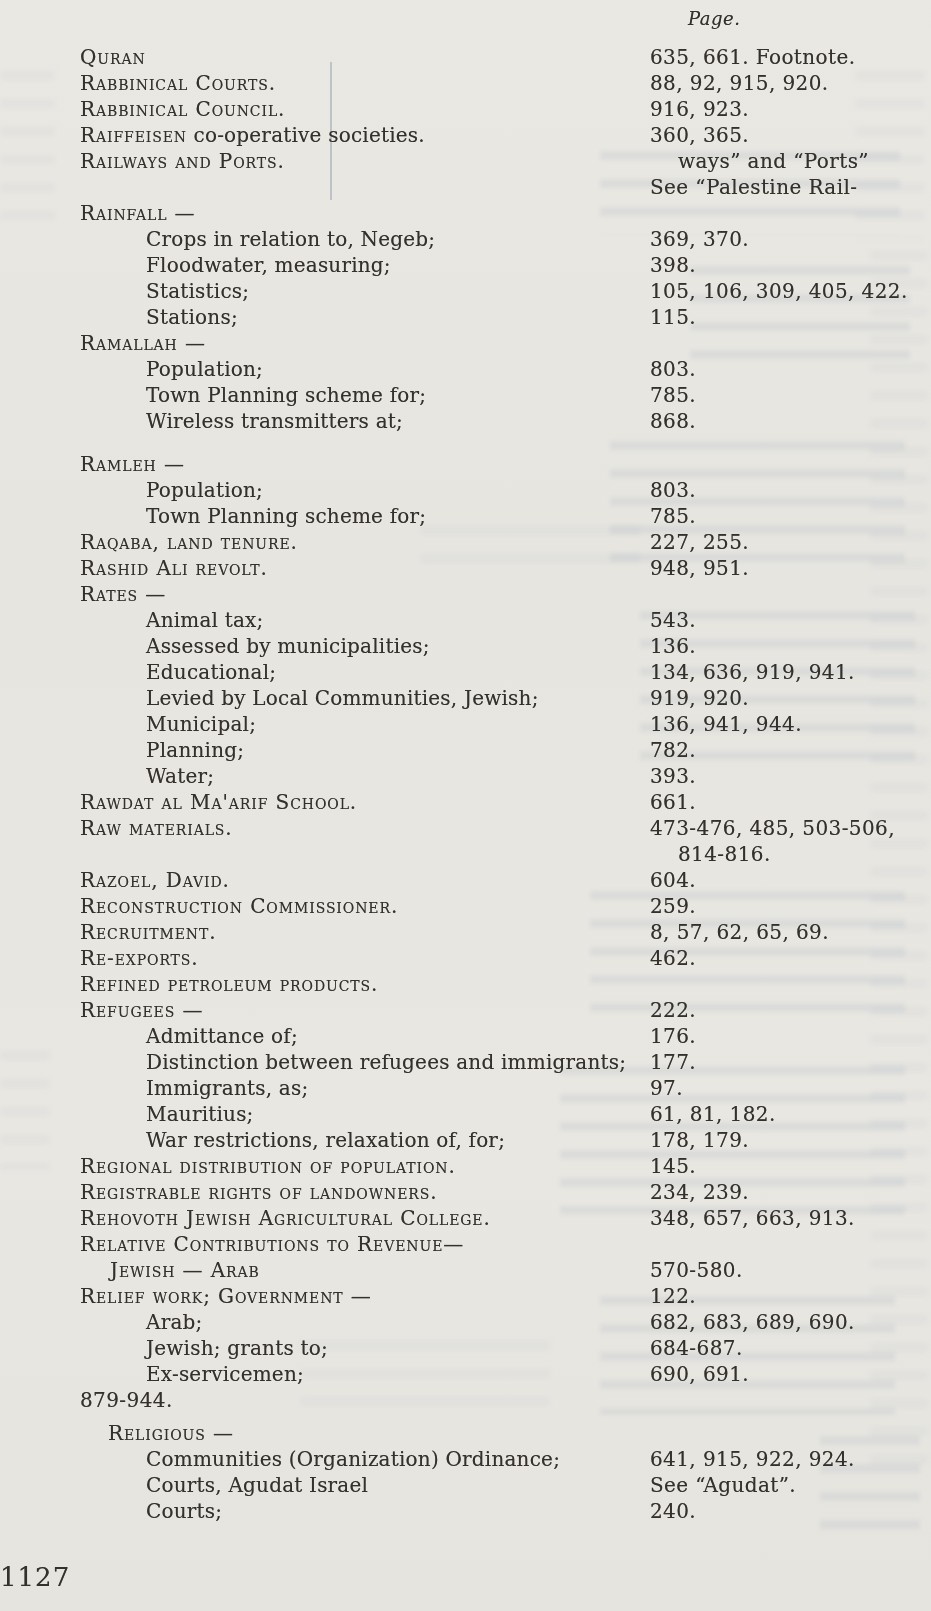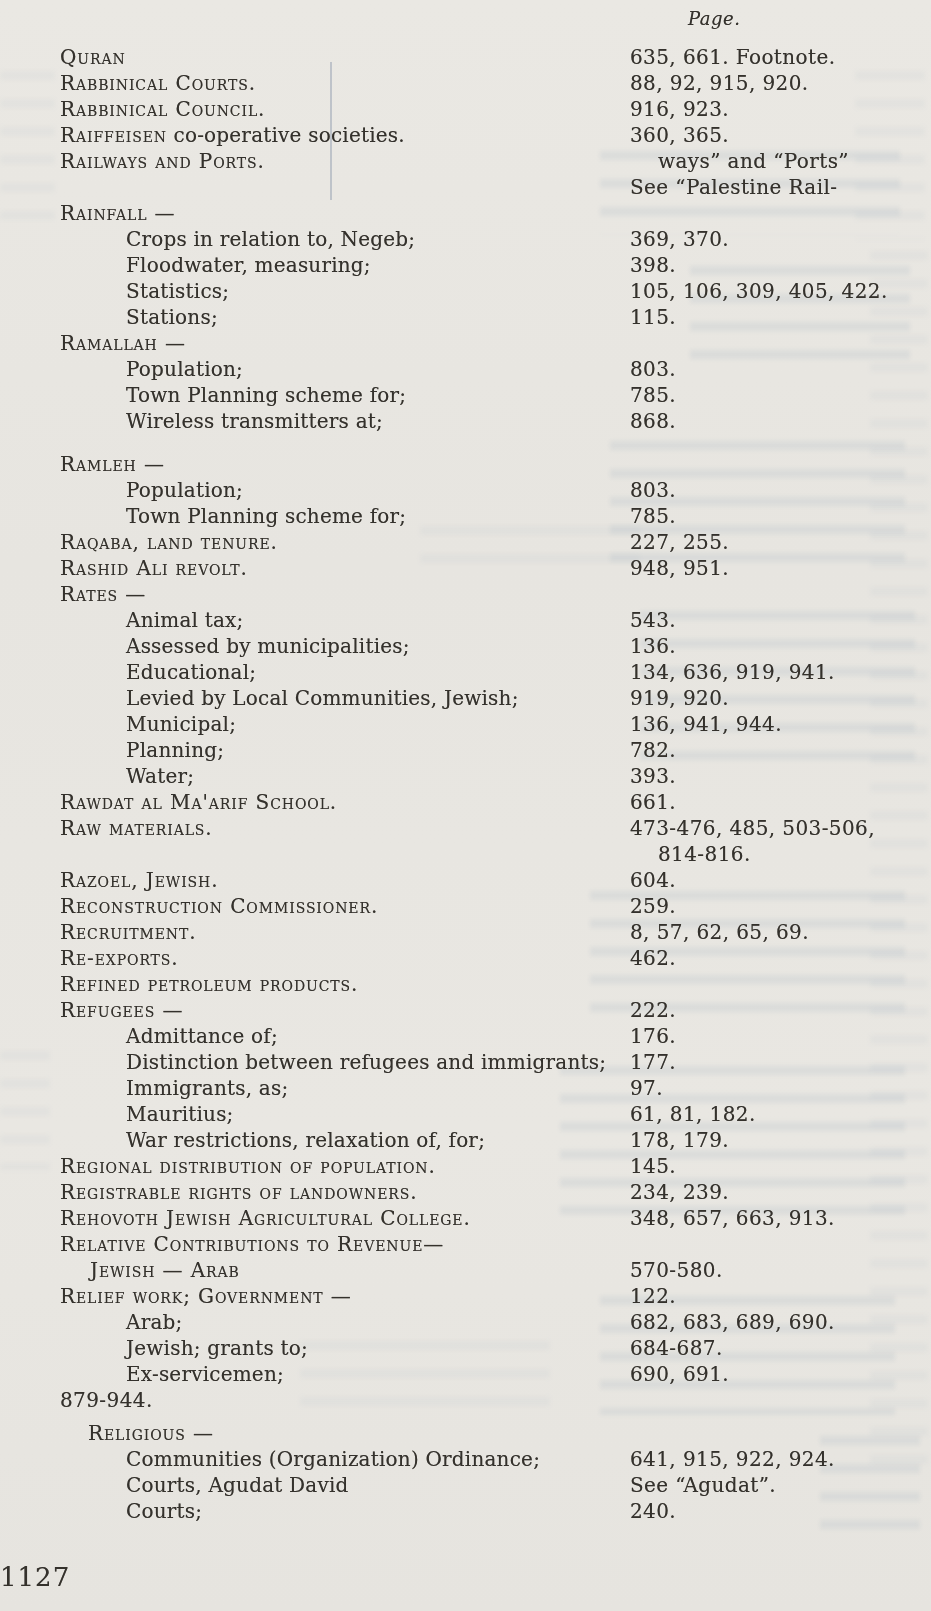--- a/index.html
+++ b/index.html
@@ -16,21 +16,21 @@
   
   .page-header {
     position: absolute; left: 688px; top: 8px;
     font-style: italic; font-size: 18px; letter-spacing: 0.5px;
     text-shadow: 0 0 0.5px rgba(52,49,44,.55);
   }
 
   
   .index {
     position: absolute; left: 0; top: 44px; width: 931px;
-    padding-left: 60px; box-sizing: border-box;
+    padding-left: 80px; box-sizing: border-box;
   }
   .row {
     display: flex; align-items: flex-start;
     font-size: 20px; line-height: 26px;
     text-shadow: 0 0 0.5px rgba(52,49,44,.5);
   }
   .entry { flex: 0 0 570px; width: 570px; box-sizing: border-box; }
   .caps  { font-variant: small-caps; letter-spacing: 0.9px; }
   .plain { letter-spacing: 0.2px; text-align: right; }
   .row.sub .entry     { padding-left: 66px; }
@@ -251,21 +251,21 @@
         </div>
   </div>
       <div class="row main">
     <div class="entry"><span class="caps">Raw materials.</span><span class="plain"></span></div>
     <div class="pages">
           <div class="page-line">473-476, 485, 503-506,</div>
           <div class="page-line cont">814-816.</div>
         </div>
   </div>
       <div class="row main">
-    <div class="entry"><span class="caps">Razoel, Jewish.</span><span class="plain"></span></div>
+    <div class="entry"><span class="caps">Razoel, David.</span><span class="plain"></span></div>
     <div class="pages">
           <div class="page-line">604.</div>
         </div>
   </div>
       <div class="row main">
     <div class="entry"><span class="caps">Reconstruction Commissioner.</span><span class="plain"></span></div>
     <div class="pages">
           <div class="page-line">259.</div>
         </div>
   </div>
@@ -381,21 +381,21 @@
     <div class="entry"><span class="caps">Religious —</span><span class="plain"></span></div>
     <div class="pages"></div>
   </div>
       <div class="row sub">
     <div class="entry"><span class="caps"></span><span class="plain">Communities (Organization) Ordinance;</span></div>
     <div class="pages">
           <div class="page-line">641, 915, 922, 924.</div>
         </div>
   </div>
       <div class="row sub">
-    <div class="entry"><span class="caps"></span><span class="plain">Courts, Agudat David</span></div>
+    <div class="entry"><span class="caps"></span><span class="plain">Courts, Agudat Israel</span></div>
     <div class="pages">
           <div class="page-line">See “Agudat”.</div>
         </div>
   </div>
       <div class="row sub">
     <div class="entry"><span class="caps"></span><span class="plain">Courts;</span></div>
     <div class="pages">
           <div class="page-line">240.</div>
         </div>
   </div>

